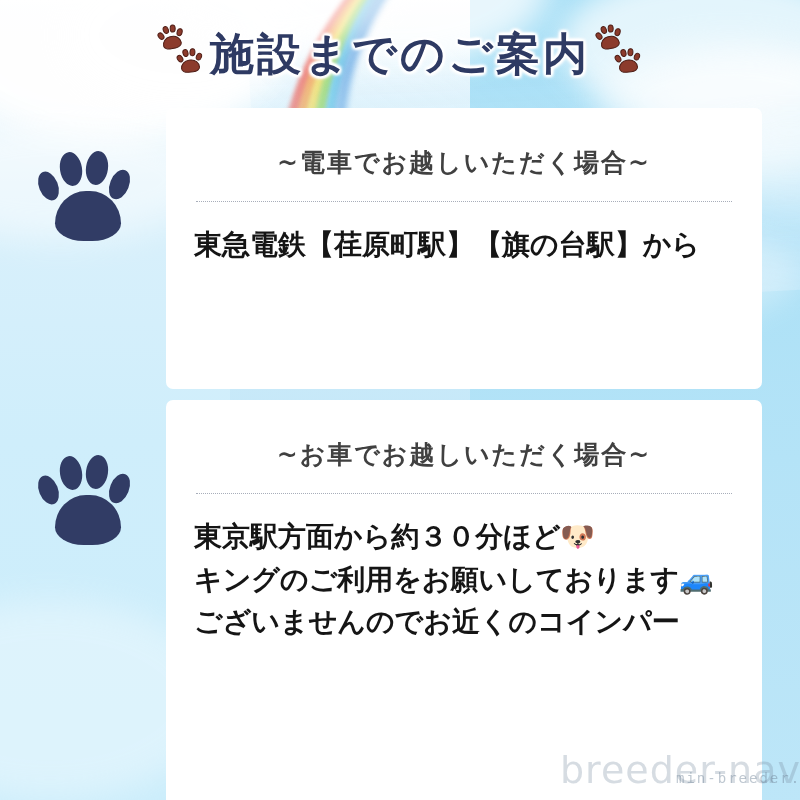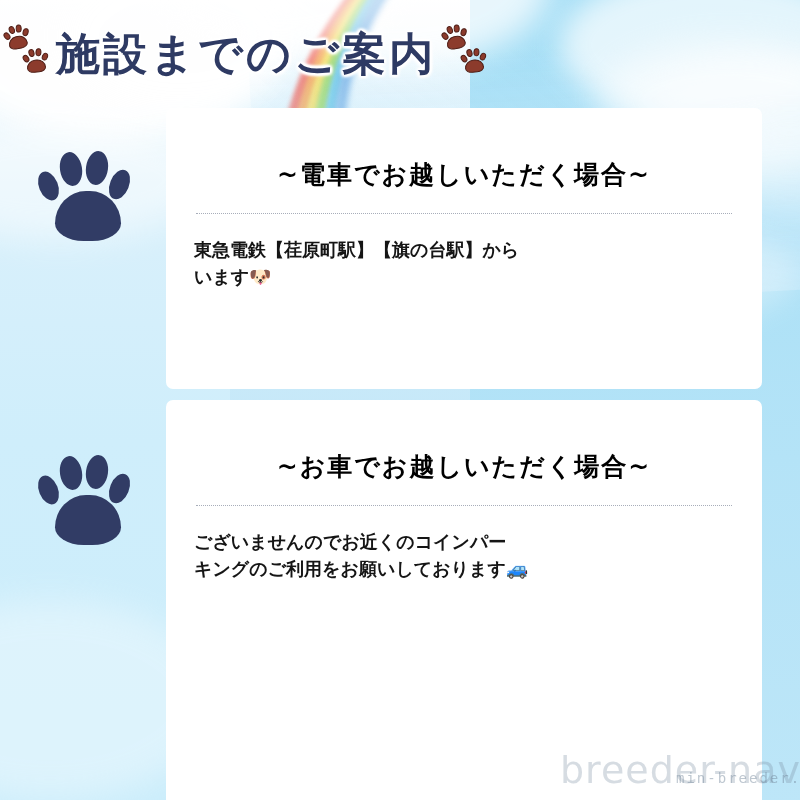--- a/index.html
+++ b/index.html
@@ -102,20 +102,21 @@
 
   
   .title-row {
     position: absolute;
     left: 0;
     top: 18px;
     width: 800px;
     height: 72px;
     display: flex;
     align-items: center;
+    justify-content: center;
   }
   .title-text {
     font-family: "DejaVu Sans", "Liberation Sans", sans-serif;
     font-size: 44px;
     font-weight: bold;
     color: #2e3a63;
     letter-spacing: 3px;
     line-height: 1;
     text-shadow:
       2px 0 2px #fff, -2px 0 2px #fff, 0 2px 2px #fff, 0 -2px 2px #fff,
@@ -192,34 +193,34 @@
     padding: 0;
   }
   .card.card-train { top: 108px; height: 281px; }
   .card.card-car   { top: 400px; height: 420px; }
 
   .card-heading {
     text-align: center;
     font-family: "DejaVu Sans", "Liberation Sans", sans-serif;
     font-size: 25px;
     font-weight: bold;
-    color: #000000;
+    color: #404040;
     letter-spacing: 2px;
-    padding-top: 50px;
+    padding-top: 38px;
   }
   .divider {
     margin: 22px 30px 0 30px;
     border-top: 1.5px dotted #9aa0ae;
     opacity: .85;
     height: 0;
   }
   .card-body {
     margin: 22px 28px 0 28px;
     font-family: "DejaVu Sans", "Liberation Sans", sans-serif;
-    font-size: 18px;
+    font-size: 28px;
     font-weight: bold;
     color: #151515;
     line-height: 1.52;
     letter-spacing: 0px;
   }
   .card-body .line { white-space: nowrap; }
 
   
   .wm-big {
     position: absolute;
@@ -328,29 +329,29 @@
     <div class="btoe b3"></div>
       <div class="btoe b4"></div>
     <div class="bpad"></div>
   </div>
 
   <div class="card card-train">
     <div class="card-heading">~電車でお越しいただく場合~</div>
     <div class="divider"></div>
     <div class="card-body">
       <div class="line">東急電鉄【荏原町駅】【旗の台駅】から</div>
-      <div class="line">います🐶</div>
     </div>
   </div>
 
   <div class="card card-car">
     <div class="card-heading">~お車でお越しいただく場合~</div>
     <div class="divider"></div>
     <div class="card-body">
+      <div class="line">東京駅方面から約３０分ほど🐶</div>
+      <div class="line">キングのご利用をお願いしております🚙</div>
       <div class="line">ございませんのでお近くのコインパー</div>
-      <div class="line">キングのご利用をお願いしております🚙</div>
     </div>
   </div>
 
   <div class="wm-big">breeder-navi</div>
   <div class="wm-small">min-breeder.com</div>
 
 </div>
 
 </body></html>

